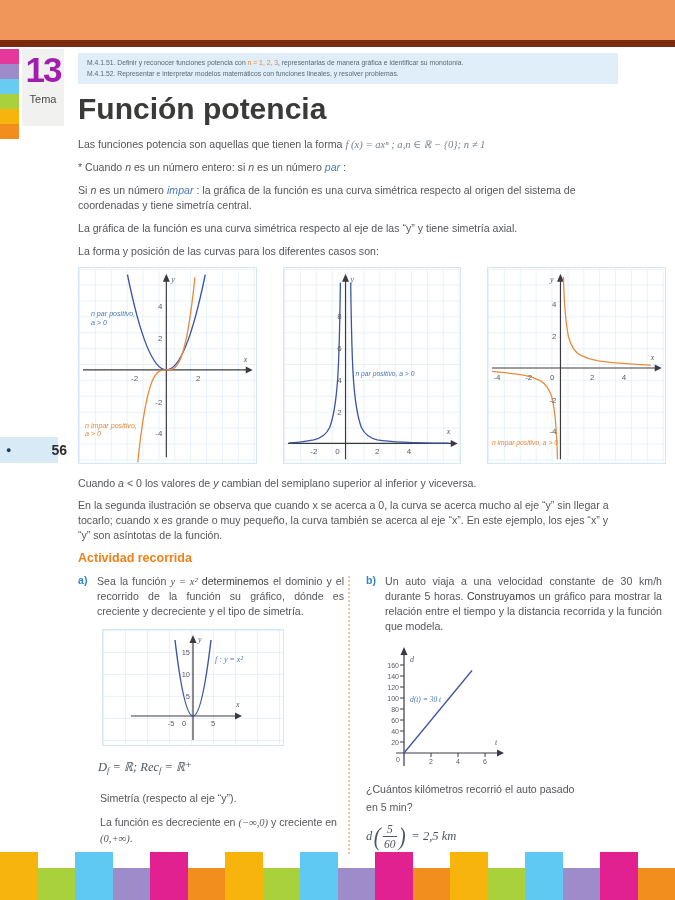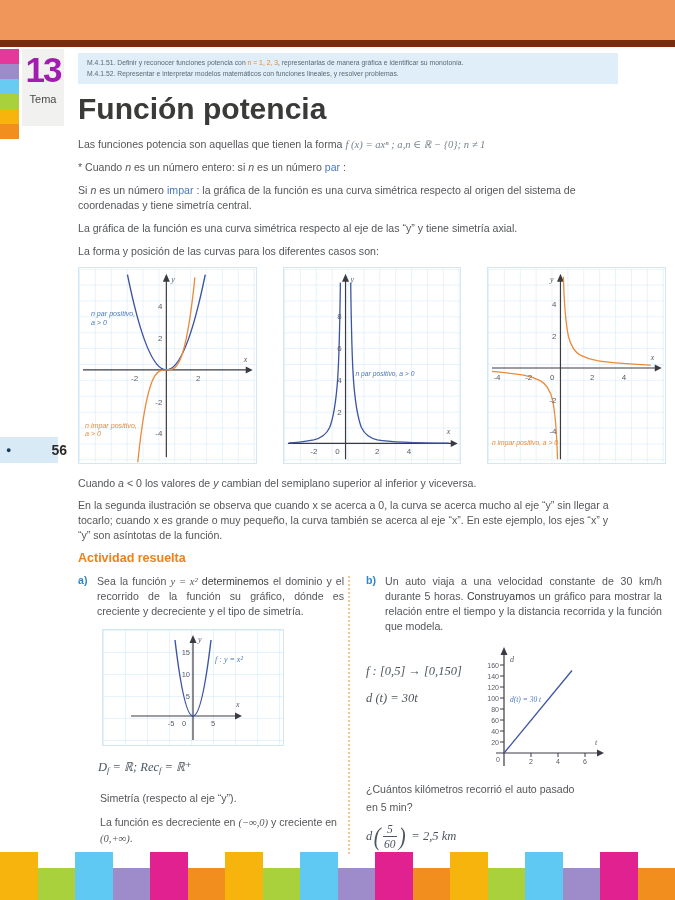--- a/index.html
+++ b/index.html
@@ -16,21 +16,21 @@
   .tema-number{font-size:35px;font-weight:bold;color:#a21caf;line-height:42px;letter-spacing:-2px;}
   .tema-label{font-size:11px;color:#4a4a4a;margin-top:2px;}
   
   .content{position:absolute;left:78px;top:53px;width:588px;}
   .standards{background:#DFEEF8;width:522px;padding:5px 9px;font-size:6.8px;color:#5d6a73;line-height:1.55;}
   .standards p{margin:0;}
   .hl{color:#E98A2B;}
   h1.title{font-size:30px;color:#3a3a39;font-weight:700;margin:9px 0 12px;line-height:1.05;}
   p.body{font-size:10.6px;line-height:1.4;margin:0 0 8px;width:540px;color:#54565a;}
   .var{font-style:italic;}
-  .blue-em{color:#4a79b8;}
+  .blue-em{color:#4a79b8;font-style:italic;}
   .math-inline{font-family:"Liberation Serif","DejaVu Serif",serif;font-style:italic;color:#77828c;margin-top:20px;}
   
   .graph-row{display:flex;gap:26px;margin:2px 0 12px;}
   .panel{width:178px;height:195px;border:1px solid #d3e7f4;background:#fff;}
   svg text{font-family:"Liberation Sans",sans-serif;}
   .axis-letter{font-family:"Liberation Serif","DejaVu Serif",serif;font-style:italic;}
   
   h2.activity{color:#F08019;font-size:12.5px;font-weight:bold;margin:8px 0 9px;}
   .cols{display:flex;align-items:stretch;}
   .col-a{width:266px;}
@@ -188,21 +188,21 @@
       <text x="66" y="13" font-size="8" fill="#5a5a66" text-anchor="end" class="axis-letter">y</text>
       <text x="164" y="92" font-size="8" fill="#5a5a66" class="axis-letter">x</text>
       <text x="4" y="178" font-size="6.8" fill="#E98B3A" font-style="italic">n impar positivo, a &gt; 0</text>
     </svg>
   </div>
 
   <p class="body"><span>Cuando </span><span class="var">a</span><span> &lt; 0 los valores de </span><span class="var">y</span><span> cambian del semiplano superior al inferior y viceversa.</span></p>
 
   <p class="body">En la segunda ilustración se observa que cuando x se acerca a 0, la curva se acerca mucho al eje “y” sin llegar a tocarlo; cuando x es grande o muy pequeño, la curva también se acerca al eje “x”. En este ejemplo, los ejes “x” y “y” son asíntotas de la función.</p>
 
-  <h2 class="activity">Actividad resuelta</h2>
+  <h2 class="activity">Actividad recorrida</h2>
 
   <div class="cols">
 
     <div class="col-a">
       <div class="item">
         <span class="marker">a)</span>
         <span class="itext"><span>Sea la función </span><span class="ser">y = x²</span><span> </span><span class="bold">determinemos</span><span> el dominio y el recorrido de la función su gráfico, dónde es creciente y decreciente y el tipo de simetría.</span></span>
       </div>
 
       <div class="graph-a-wrap">
@@ -239,24 +239,20 @@
 
     <div class="divider"></div>
 
     <div class="col-b">
       <div class="item">
         <span class="marker">b)</span>
         <span class="itext"><span>Un auto viaja a una velocidad constante de 30 km/h durante 5 horas. </span><span class="bold">Construyamos</span><span> un gráfico para mostrar la relación entre el tiempo y la distancia recorrida y la función que modela.</span></span>
       </div>
 
       <div class="b-row">
-        <div class="b-math">
-          <div>f : [0,5] → [0,150]</div>
-          <div>d (t) = 30t</div>
-        </div>
         <svg width="160" height="138" viewBox="0 0 160 138">
           <line x1="38" y1="128" x2="38" y2="16" stroke="#3a3a44" stroke-width="1.2"></line>
           <polygon points="34.5,17 38,9 41.5,17" fill="#3a3a44"></polygon>
           <line x1="30" y1="115" x2="132" y2="115" stroke="#3a3a44" stroke-width="1.2"></line>
           <polygon points="131,111.5 138,115 131,118.5" fill="#3a3a44"></polygon>
           <g stroke="#3a3a44" stroke-width="1">
             <line x1="34" y1="27" x2="38" y2="27"></line>
               <line x1="34" y1="38" x2="38" y2="38"></line>
             <line x1="34" y1="49" x2="38" y2="49"></line>
               <line x1="34" y1="60" x2="38" y2="60"></line>

